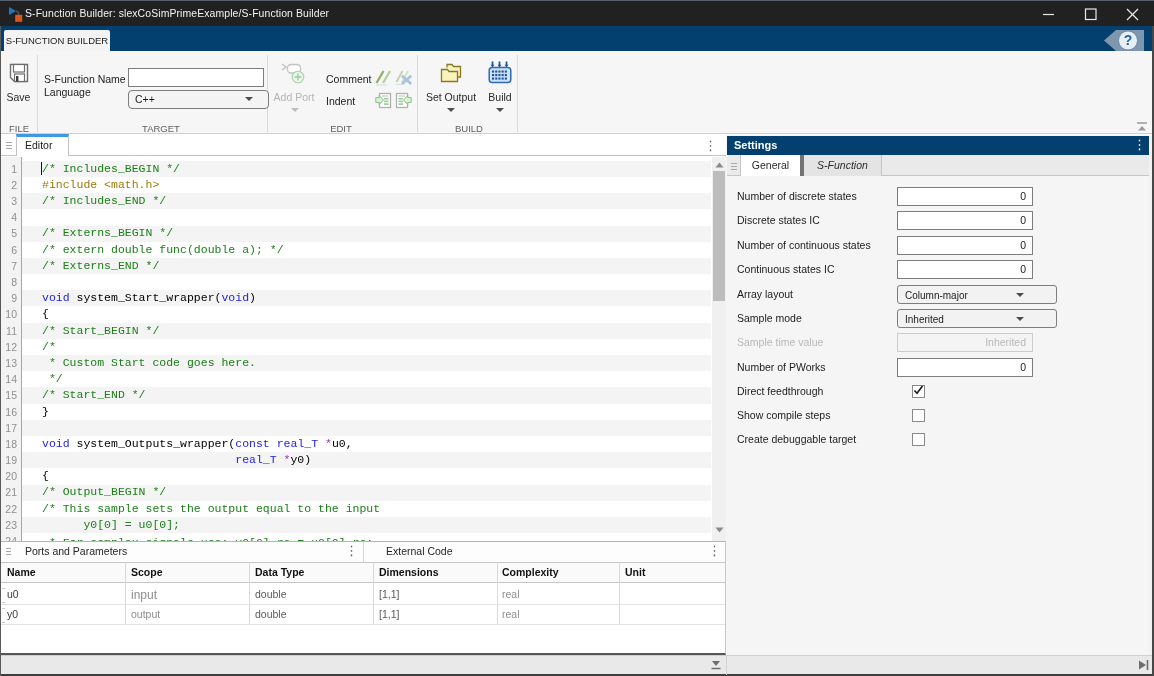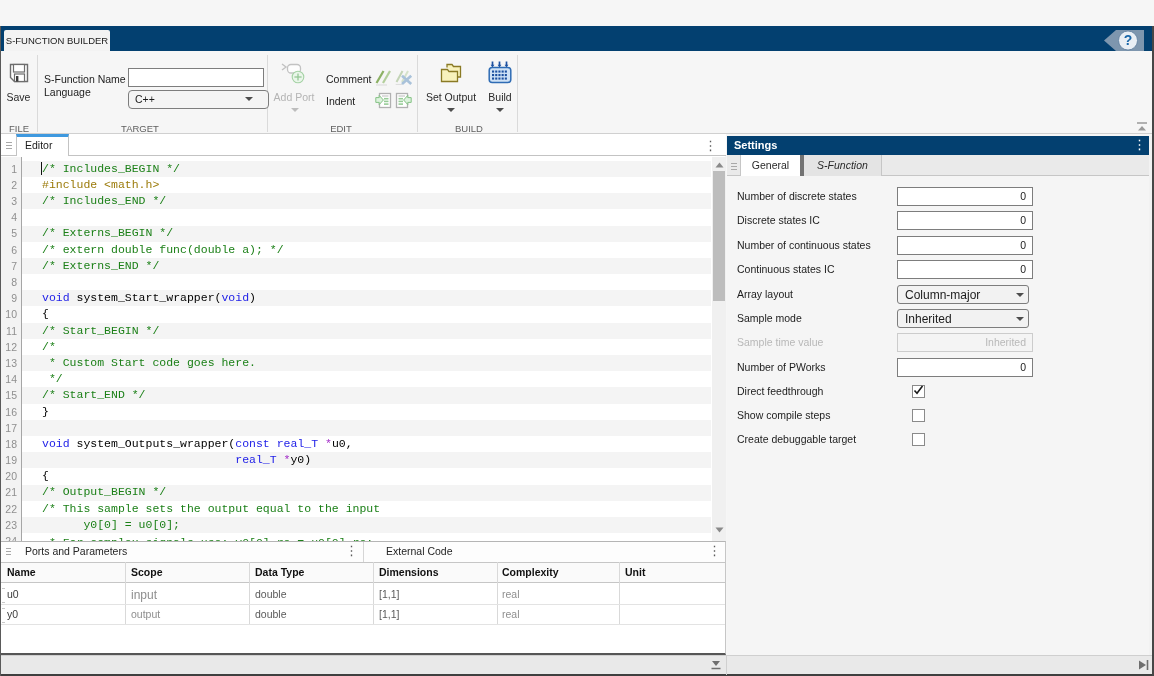--- a/index.html
+++ b/index.html
@@ -41,47 +41,61 @@
 #set-header{position:absolute;top:0;left:0;width:422px;height:19px;background:#034070;color:#ffffff;}
 #set-header .t{position:absolute;left:7px;top:3px;font-size:11px;font-weight:bold;}
 #set-tabs{position:absolute;top:19px;left:0;width:422px;height:21px;background:#eaeaea;border-bottom:1px solid #c6c6c6;box-sizing:border-box;}
 .set-tab{position:absolute;top:0;height:21px;font-size:10.5px;color:#2a2a2a;text-align:center;box-sizing:border-box;}
 #tab-general{left:13px;width:64px;background:#ffffff;border-left:1px solid #c6c6c6;border-right:4px solid #737373;line-height:20px;}
 #tab-sfun{left:77px;width:78px;background:#e4e4e4;border-right:1px solid #c6c6c6;line-height:20px;font-style:italic;}
 .frow-label{position:absolute;left:10px;font-size:10.5px;color:#1c1c1c;}
 .frow-label.dis{color:#b8b8b8;}
 .inbox{position:absolute;left:170px;width:128px;height:17px;background:#ffffff;border:1px solid #7d7d7d;font-size:10.5px;color:#1c1c1c;text-align:right;line-height:17px;padding-right:6px;box-sizing:content-box;}
 .inbox.dis{background:#f4f4f4;border-color:#cccccc;color:#b8b8b8;}
-.ddbox{position:absolute;left:170px;width:132px;height:19px;background:#f2f2f2;border:1px solid #7d7d7d;border-radius:3px;font-size:12px;color:#1c1c1c;line-height:19px;padding-left:7px;box-sizing:border-box;}
+.ddbox{position:absolute;left:170px;width:160px;height:19px;background:#f2f2f2;border:1px solid #7d7d7d;border-radius:3px;font-size:10px;color:#1c1c1c;line-height:19px;padding-left:7px;box-sizing:border-box;}
 .cbox{position:absolute;left:185px;width:11px;height:11px;background:#ffffff;border:1px solid #8a8a8a;}
 
 #bottom-left{position:absolute;top:541px;left:0;width:726px;height:114px;background:#ffffff;border-top:1px solid #b5b5b5;border-left:1px solid #b5b5b5;border-right:1px solid #c6c6c6;border-bottom:2px solid #565656;box-sizing:border-box;}
 #pp-header{position:absolute;top:0;left:0;width:100%;height:20px;background:#fdfdfd;font-size:10.5px;color:#252525;}
 
 #bottom-strip{position:absolute;top:655px;left:0;width:1154px;height:21px;background:#e9e9e9;border-top:1px solid #cfcfcf;border-bottom:2px solid #3f3f3f;box-sizing:border-box;}
 .vdots{font-size:13px;color:#5a5a5a;letter-spacing:0;}
 </style></head>
 <body>
 <div id="root">
+  <div id="titlebar">
+    <svg class="abs" style="left:7px;top:4px" width="18" height="18" viewBox="0 0 18 18">
+      <path d="M2 2 L2 10 L9 6 Z" fill="#2079c0"></path>
+      <path d="M9 6 L11.5 7.5 L11.5 10" stroke="#4d4d4d" stroke-width="1.6" fill="none"></path>
+      <rect x="8.2" y="9.8" width="7" height="7" fill="#d85820"></rect>
+    </svg>
+    <div id="title-text">S-Function Builder: slexCoSimPrimeExample/S-Function Builder</div>
+    <svg class="abs" style="left:1038px;top:0" width="110" height="26" viewBox="0 0 110 26">
+      <line x1="5" y1="13.5" x2="16" y2="13.5" stroke="#e9e9e9" stroke-width="1.2"></line>
+      <rect x="47.5" y="8" width="10.5" height="10.5" fill="none" stroke="#e9e9e9" stroke-width="1.2"></rect>
+      <line x1="89" y1="8" x2="100" y2="19" stroke="#e9e9e9" stroke-width="1.2"></line>
+      <line x1="100" y1="8" x2="89" y2="19" stroke="#e9e9e9" stroke-width="1.2"></line>
+    </svg>
+  </div>
   <div id="bluebar">
     <svg class="abs" style="left:1104px;top:4px" width="42" height="21" viewBox="0 0 42 21">
       <polygon points="12,0 40,0 40,21 12,21 0,10.5" fill="#7e96ae"></polygon>
       <circle cx="24" cy="10.5" r="9.5" fill="#e9eef4"></circle>
       <circle cx="24" cy="10.5" r="9.5" fill="none" stroke="#5e7e9e" stroke-width="0.8"></circle>
       <text x="24" y="15.3" text-anchor="middle" font-family="Liberation Sans" font-size="14" font-weight="bold" fill="#1966a8">?</text>
     </svg>
   </div>
   <div id="ts-tab">S-FUNCTION BUILDER</div>
   <div id="toolstrip">
     <div class="gsep" style="left:37px"></div>
     <div class="gsep" style="left:267px"></div>
     <div class="gsep" style="left:417px"></div>
     <div class="gsep" style="left:517px"></div>
     <div class="glabel" style="left:-31px">FILE</div>
-    <div class="glabel" style="left:90px">TARGET</div>
+    <div class="glabel" style="left:111px">TARGET</div>
     <div class="glabel" style="left:291px">EDIT</div>
     <div class="glabel" style="left:419px">BUILD</div>
 
     <svg class="abs" style="left:8px;top:11px" width="22" height="22" viewBox="0 0 22 22">
       <path d="M2.5 2.5 L19.5 2.5 L19.5 19.5 L6.5 19.5 L2.5 15.5 Z" fill="#fdfdfd" stroke="#6e6e6e" stroke-width="1.4"></path>
       <rect x="5.5" y="2.5" width="11" height="7.5" fill="#ffffff" stroke="#6e6e6e" stroke-width="1.2"></rect>
       <rect x="6.5" y="12" width="10" height="7.5" fill="#ffffff" stroke="#6e6e6e" stroke-width="1.2"></rect>
       <rect x="8" y="14" width="2.4" height="5.5" fill="#3c3c3c"></rect>
     </svg>
     <div class="ts-label-under" style="left:0px;top:40px;width:37px;">Save</div>

